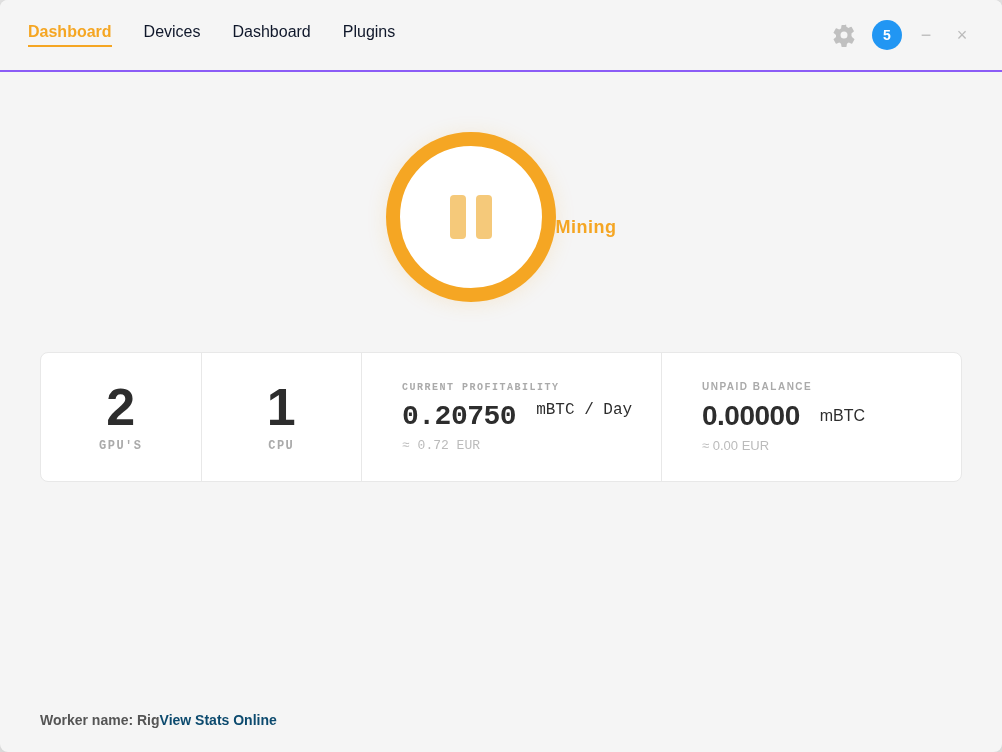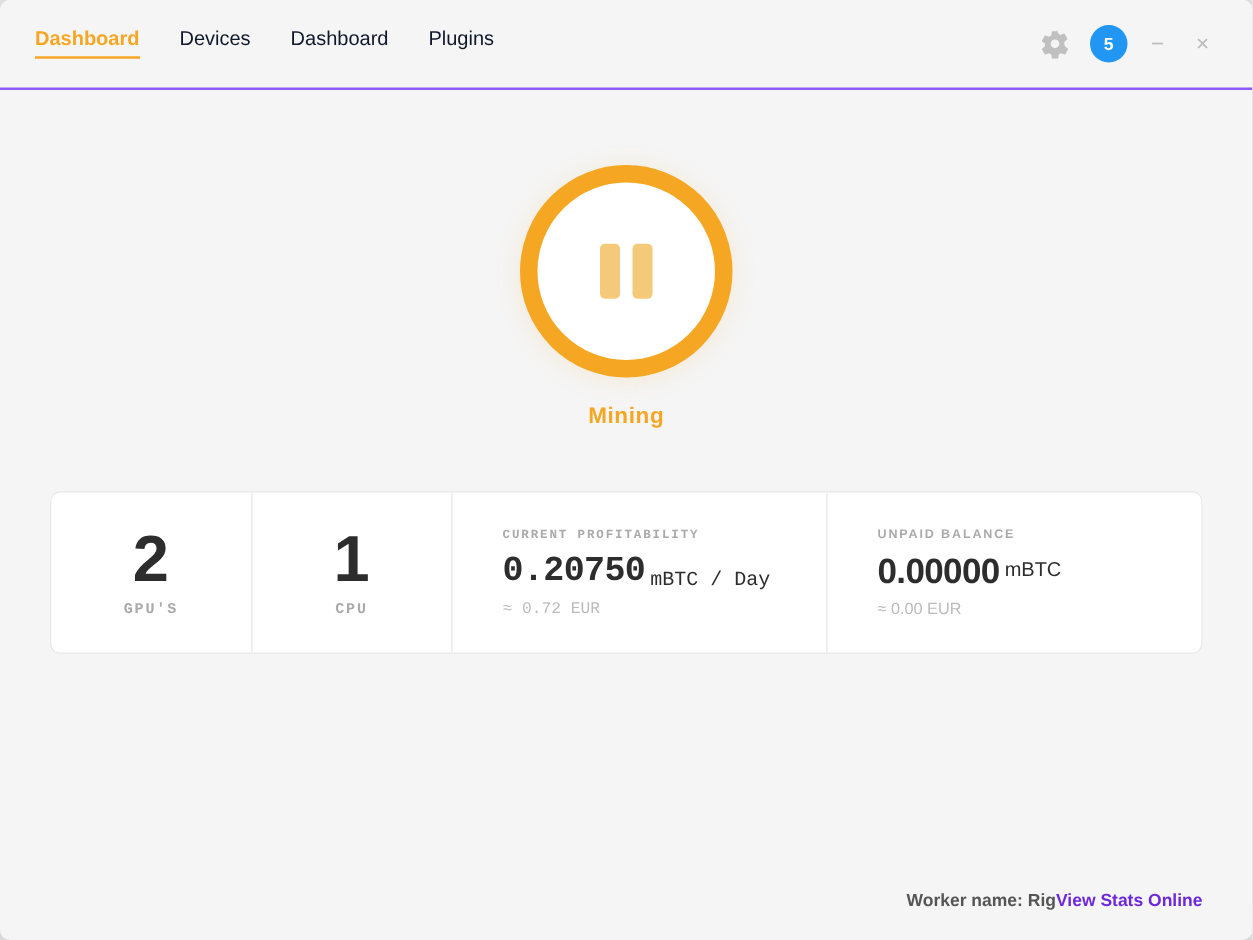--- a/index.html
+++ b/index.html
@@ -93,21 +93,21 @@
       flex: 1;
       display: flex;
       flex-direction: column;
       align-items: center;
       justify-content: flex-start;
       padding: 40px 40px 0 40px;
     }
     
     .mining-section {
       display: flex;
-      flex-direction: column;
+      flex-direction: row;
       align-items: center;
       margin-top: 20px;
       margin-bottom: 40px;
     }
     .pause-ring {
       width: 170px;
       height: 170px;
       border-radius: 50%;
       background: white;
       border: 14px solid #f5a623;
@@ -196,46 +196,46 @@
     .stat-main-value {
       font-size: 28px;
       font-weight: 700;
       color: #2d2d2d;
       letter-spacing: -0.5px;
     }
     .stat-main-unit {
       font-size: 16px;
       font-weight: 400;
       color: #2d2d2d;
-      margin-left: 4px;
+      margin-left: 20px;
     }
     .stat-sub-value {
       font-size: 13px;
       color: #bbb;
       margin-top: 6px;
     }
     
     .footer {
       display: flex;
-      justify-content: flex-end;
+      justify-content: flex-start;
       align-items: center;
       padding: 20px 40px 24px 40px;
       flex-shrink: 0;
     }
     .worker-name {
       font-size: 14px;
       color: #999;
     }
     .worker-name span {
       font-weight: 700;
       color: #555;
     }
     .view-stats-link {
       font-size: 14px;
-      color: #6d28d9;
+      color: #0c4a6e;
       font-weight: 700;
       cursor: pointer;
       text-decoration: none;
     }
   </style>
 </head>
 <body>
 
 <div class="window">
 
@@ -277,21 +277,21 @@
         <div class="stat-label">GPU'S</div>
       </div>
 
       <div class="stat-section">
         <div class="stat-number">1</div>
         <div class="stat-label">CPU</div>
       </div>
 
       <div class="stat-section profitability">
         <div class="stat-section-title">CURRENT PROFITABILITY</div>
-        <div style="display:flex; align-items:flex-end;">
+        <div style="display:flex; align-items:flex-start;">
           <span class="stat-main-value">0.20750</span>
           <span class="stat-main-unit">mBTC / Day</span>
         </div>
         <div class="stat-sub-value">≈ 0.72 EUR</div>
       </div>
 
       <div class="stat-section balance">
         <div class="stat-section-title">UNPAID BALANCE</div>
         <div style="display:flex; align-items:center;">
           <span class="stat-main-value">0.00000</span>

